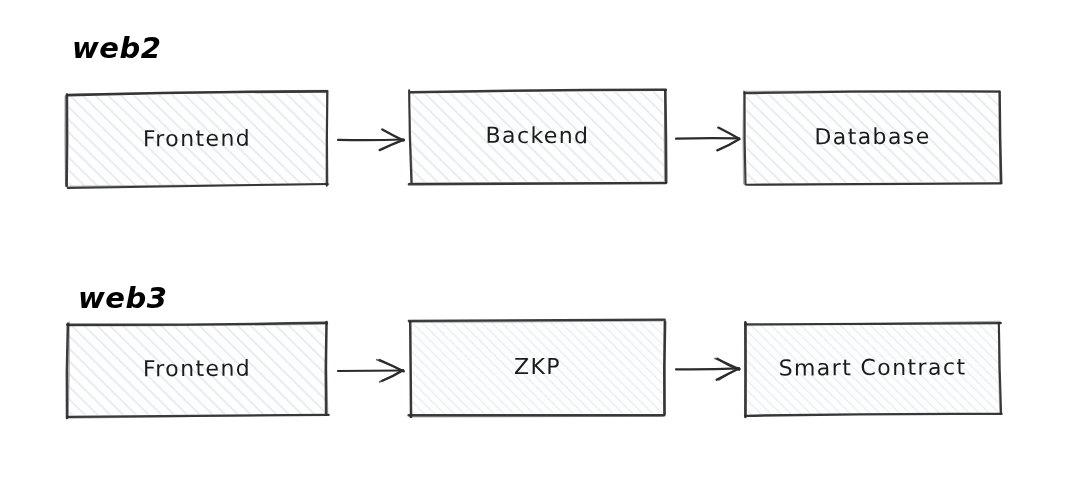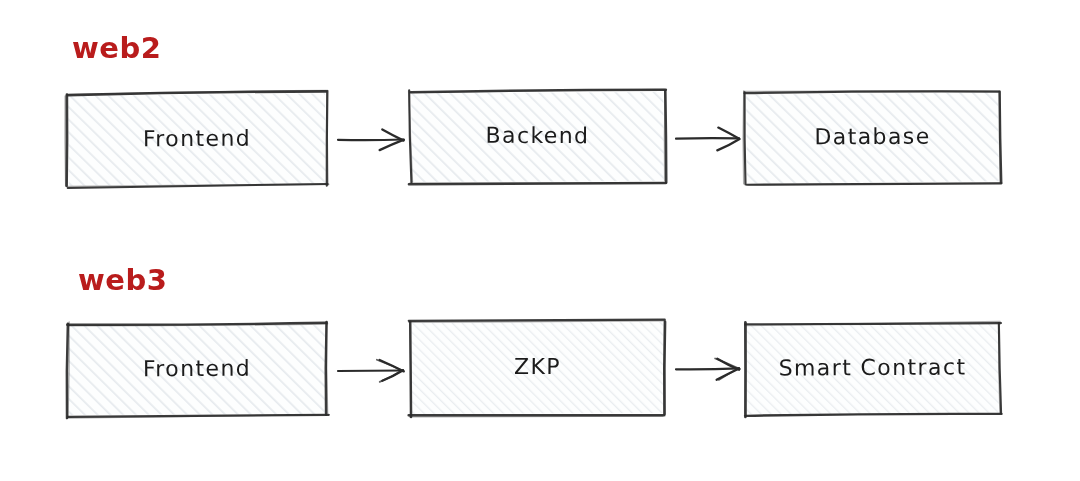--- a/index.html
+++ b/index.html
@@ -24,23 +24,24 @@
     left: 0;
     width: 1080px;
     height: 481px;
     display: block;
   }
   
   .section-label {
     position: absolute;
     font-family: "DejaVu Sans", sans-serif;
     font-weight: 700;
+    font-style: italic;
     font-size: 29px;
     letter-spacing: 0.5px;
-    color: #b91c1c;
+    color: #000000;
     white-space: nowrap;
     line-height: 1;
   }
   .node-label {
     position: absolute;
     display: flex;
     align-items: center;
     justify-content: center;
     font-family: "DejaVu Sans", sans-serif;
     font-size: 22px;
@@ -165,19 +166,19 @@
           <path d="M 718.7 379.9 Q 727.7 374.7 738.8 367.9" fill="none" stroke="#2b2b2b" stroke-width="1.7" stroke-linecap="round" opacity="0.75"></path>
         </g>
       </g>
   </svg>
 
   <div id="text-layer">
       <div class="section-label" style="left: 72px; top: 34px;">web2</div>
       <div class="node-label skew-a" style="left: 67px; top: 93px; width: 260px; height: 93px;">Frontend</div>
       <div class="node-label skew-b" style="left: 410px; top: 91px; width: 255px; height: 92px;">Backend</div>
       <div class="node-label skew-a" style="left: 745px; top: 92px; width: 255px; height: 92px;">Database</div>
-      <div class="section-label" style="left: 78px; top: 266px;">web3</div>
+      <div class="section-label" style="left: 78px; top: 284px;">web3</div>
       <div class="node-label skew-a" style="left: 67px; top: 324px; width: 260px; height: 92px;">Frontend</div>
       <div class="node-label skew-b" style="left: 410px; top: 321px; width: 255px; height: 94px;">ZKP</div>
       <div class="node-label skew-a" style="left: 745px; top: 323px; width: 255px; height: 92px;">Smart Contract</div>
     </div>
 
 </div>
 
 </body></html>

